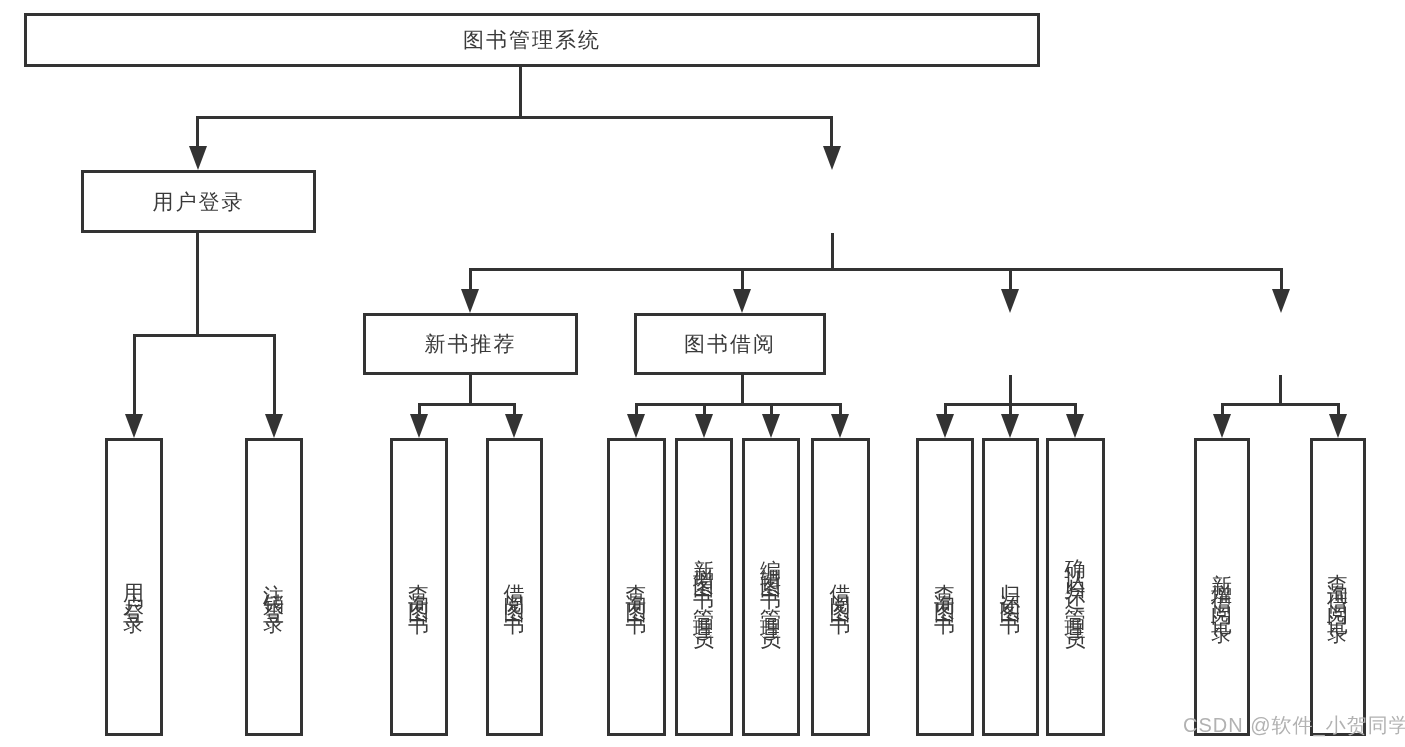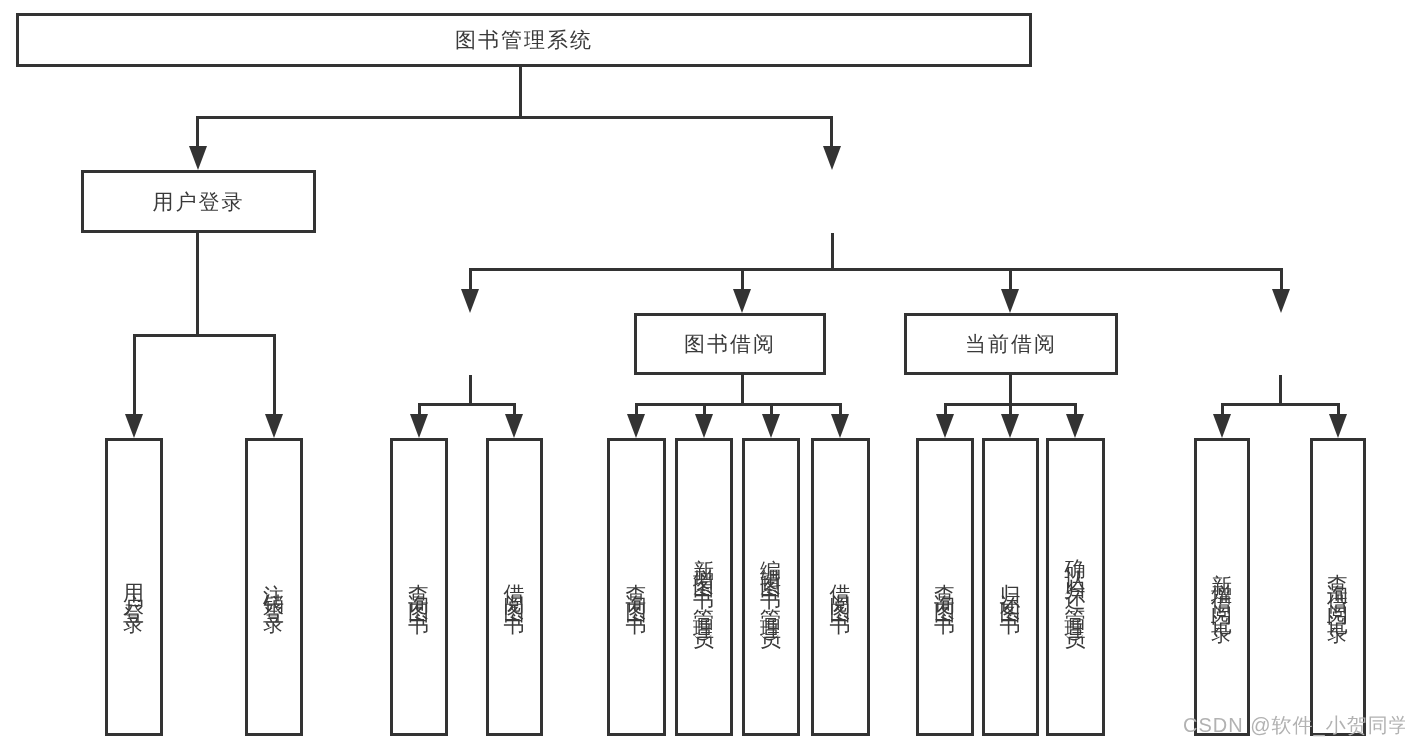--- a/index.html
+++ b/index.html
@@ -91,33 +91,33 @@
   <div class="ln v" style="left:1074px;top:403px;height:13px"></div>
   <div class="ah" style="left:1066px;top:414px"></div>
 
   <div class="ln v" style="left:1279px;top:375px;height:30px"></div>
   <div class="ln h" style="left:1221px;top:403px;width:118px"></div>
   <div class="ln v" style="left:1221px;top:403px;height:13px"></div>
   <div class="ah" style="left:1213px;top:414px"></div>
   <div class="ln v" style="left:1337px;top:403px;height:13px"></div>
   <div class="ah" style="left:1329px;top:414px"></div>
 
-  <div class="node" style="left:16px;top:13px;width:1016px;height:54px">
+  <div class="node" style="left:24px;top:13px;width:1016px;height:54px">
     <span class="lbl">图书管理系统</span>
   </div>
 
   <div class="node" style="left:81px;top:170px;width:235px;height:63px">
     <span class="lbl">用户登录</span>
   </div>
 
+  <div class="node" style="left:363px;top:313px;width:215px;height:62px">
+    <span class="lbl">新书推荐</span>
+  </div>
   <div class="node" style="left:634px;top:313px;width:192px;height:62px">
     <span class="lbl">图书借阅</span>
-  </div>
-  <div class="node" style="left:904px;top:313px;width:214px;height:62px">
-    <span class="lbl">当前借阅</span>
   </div>
 
   <div class="node leaf" style="left:105px;width:58px">
     <span class="vtext">用户登录</span>
   </div>
   <div class="node leaf" style="left:245px;width:58px">
     <span class="vtext">注销登录</span>
   </div>
 
   <div class="node leaf" style="left:390px;width:58px">

